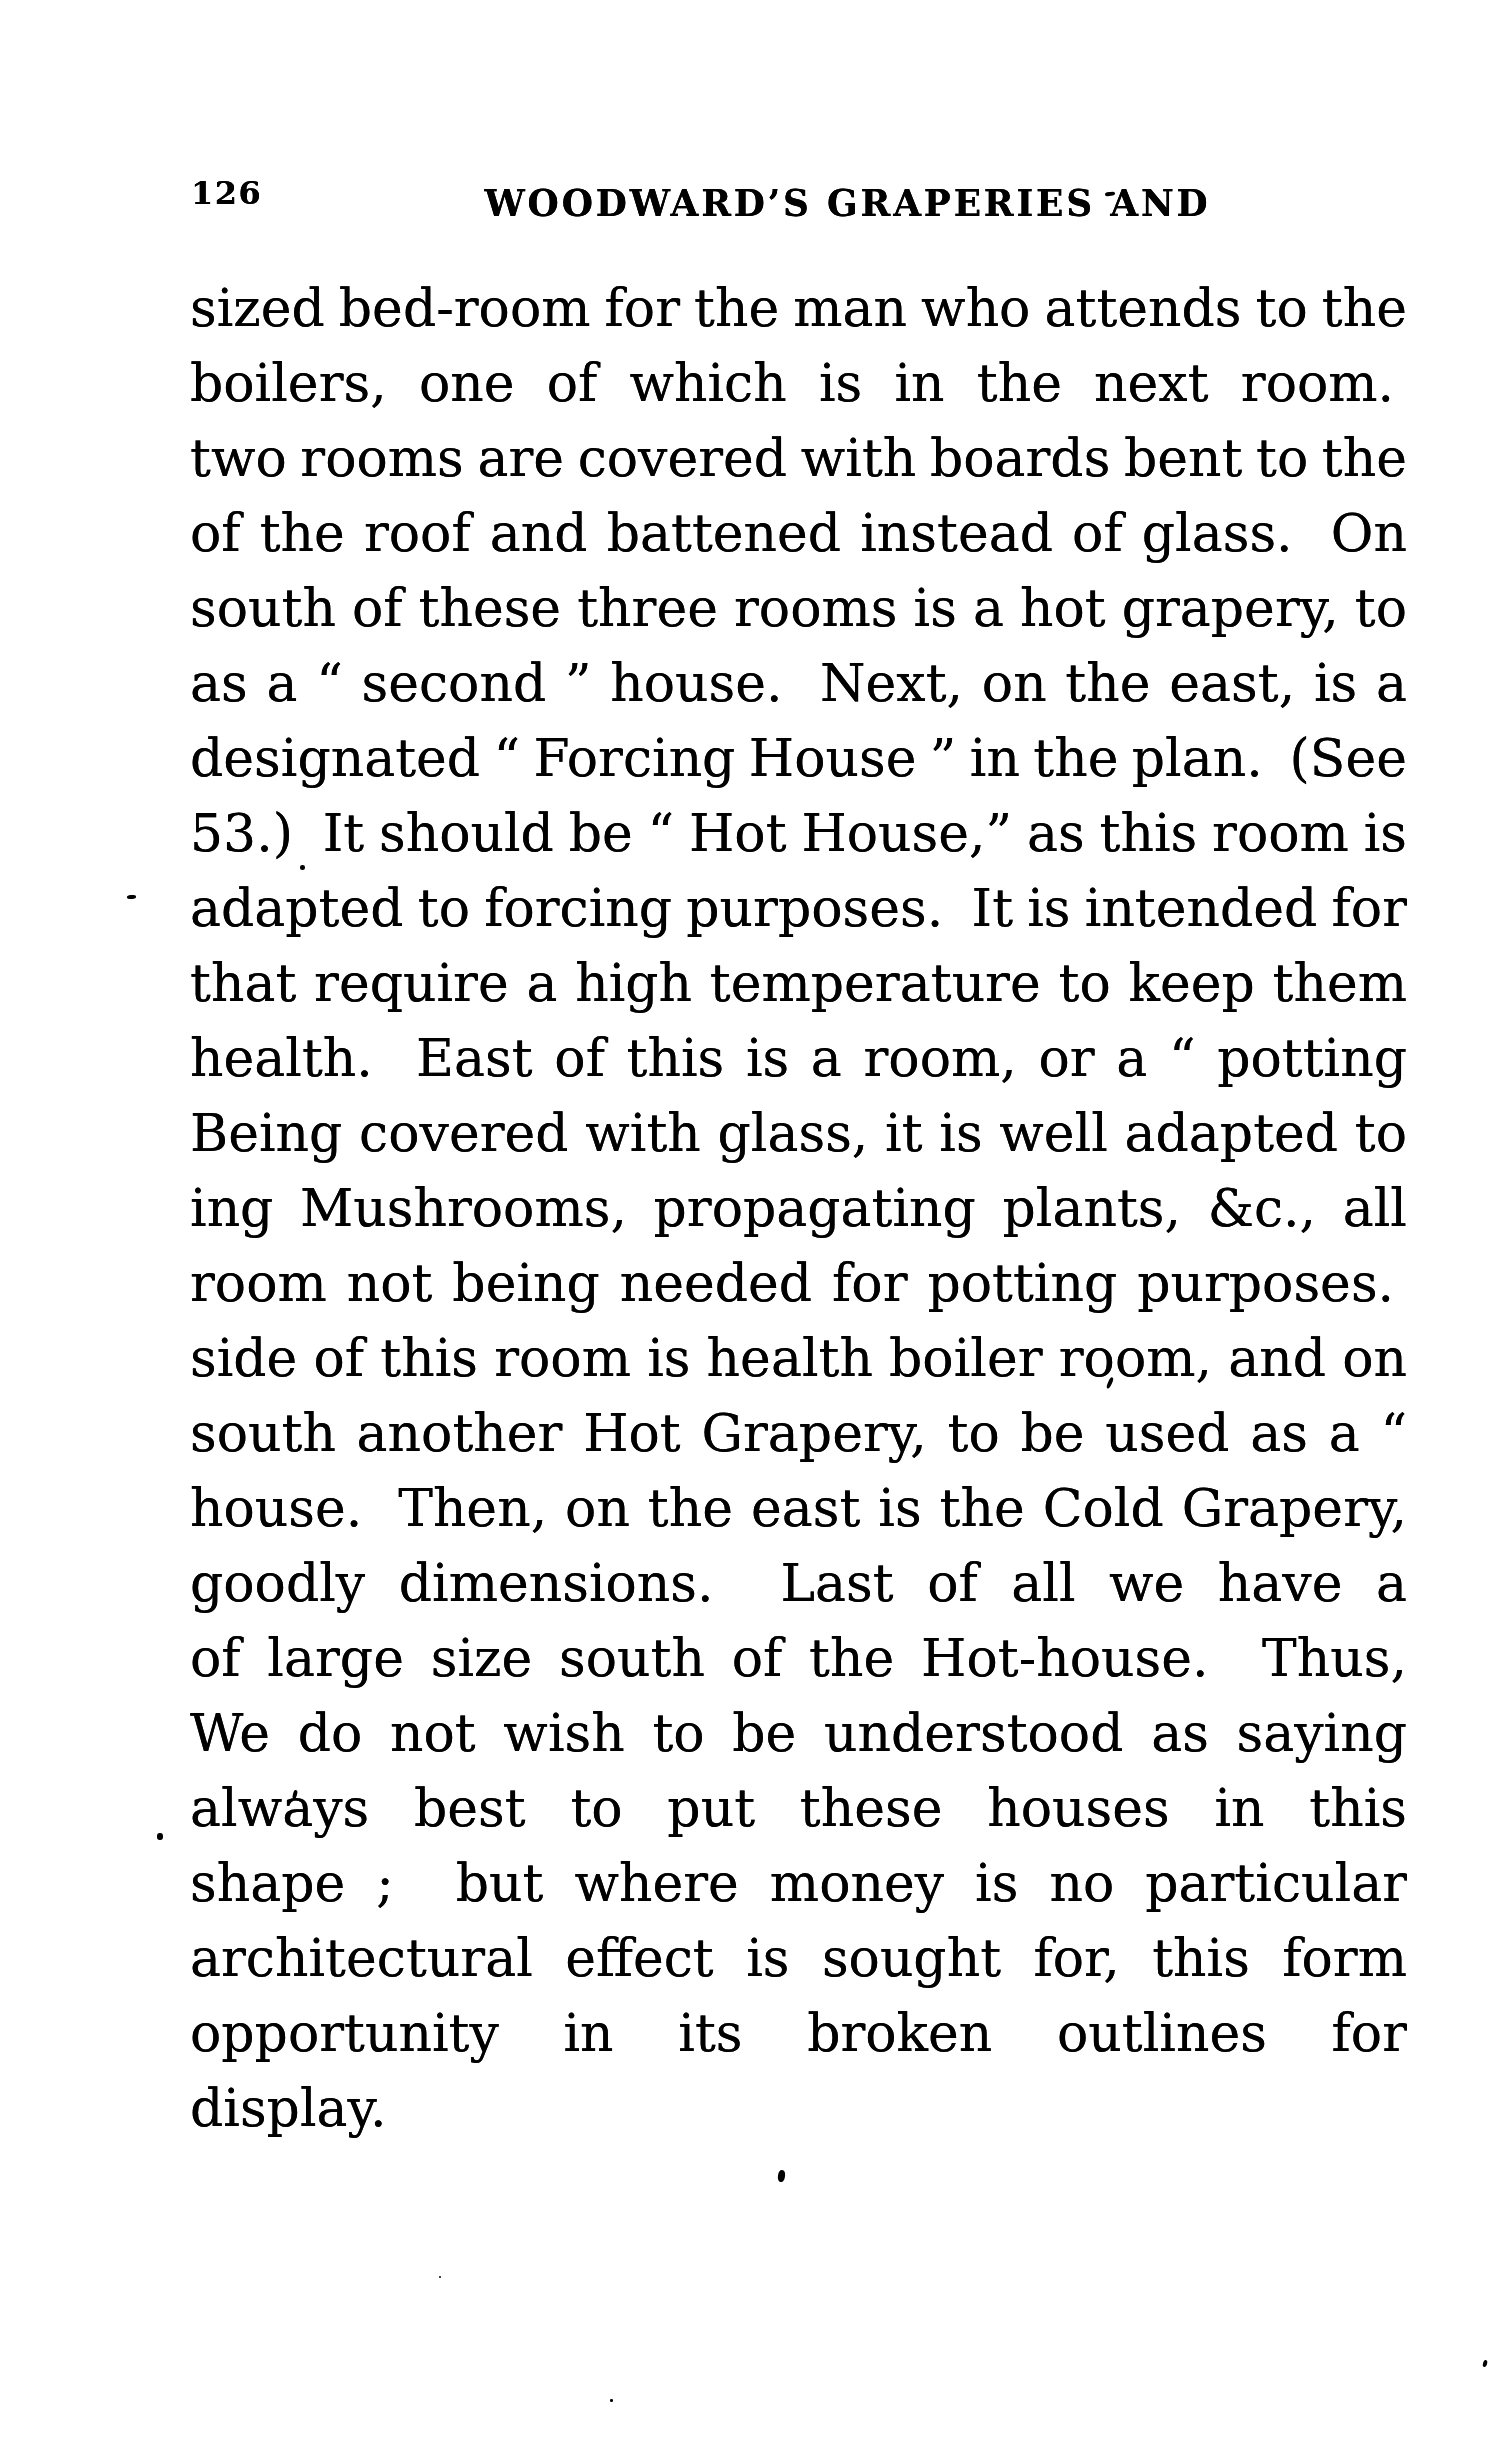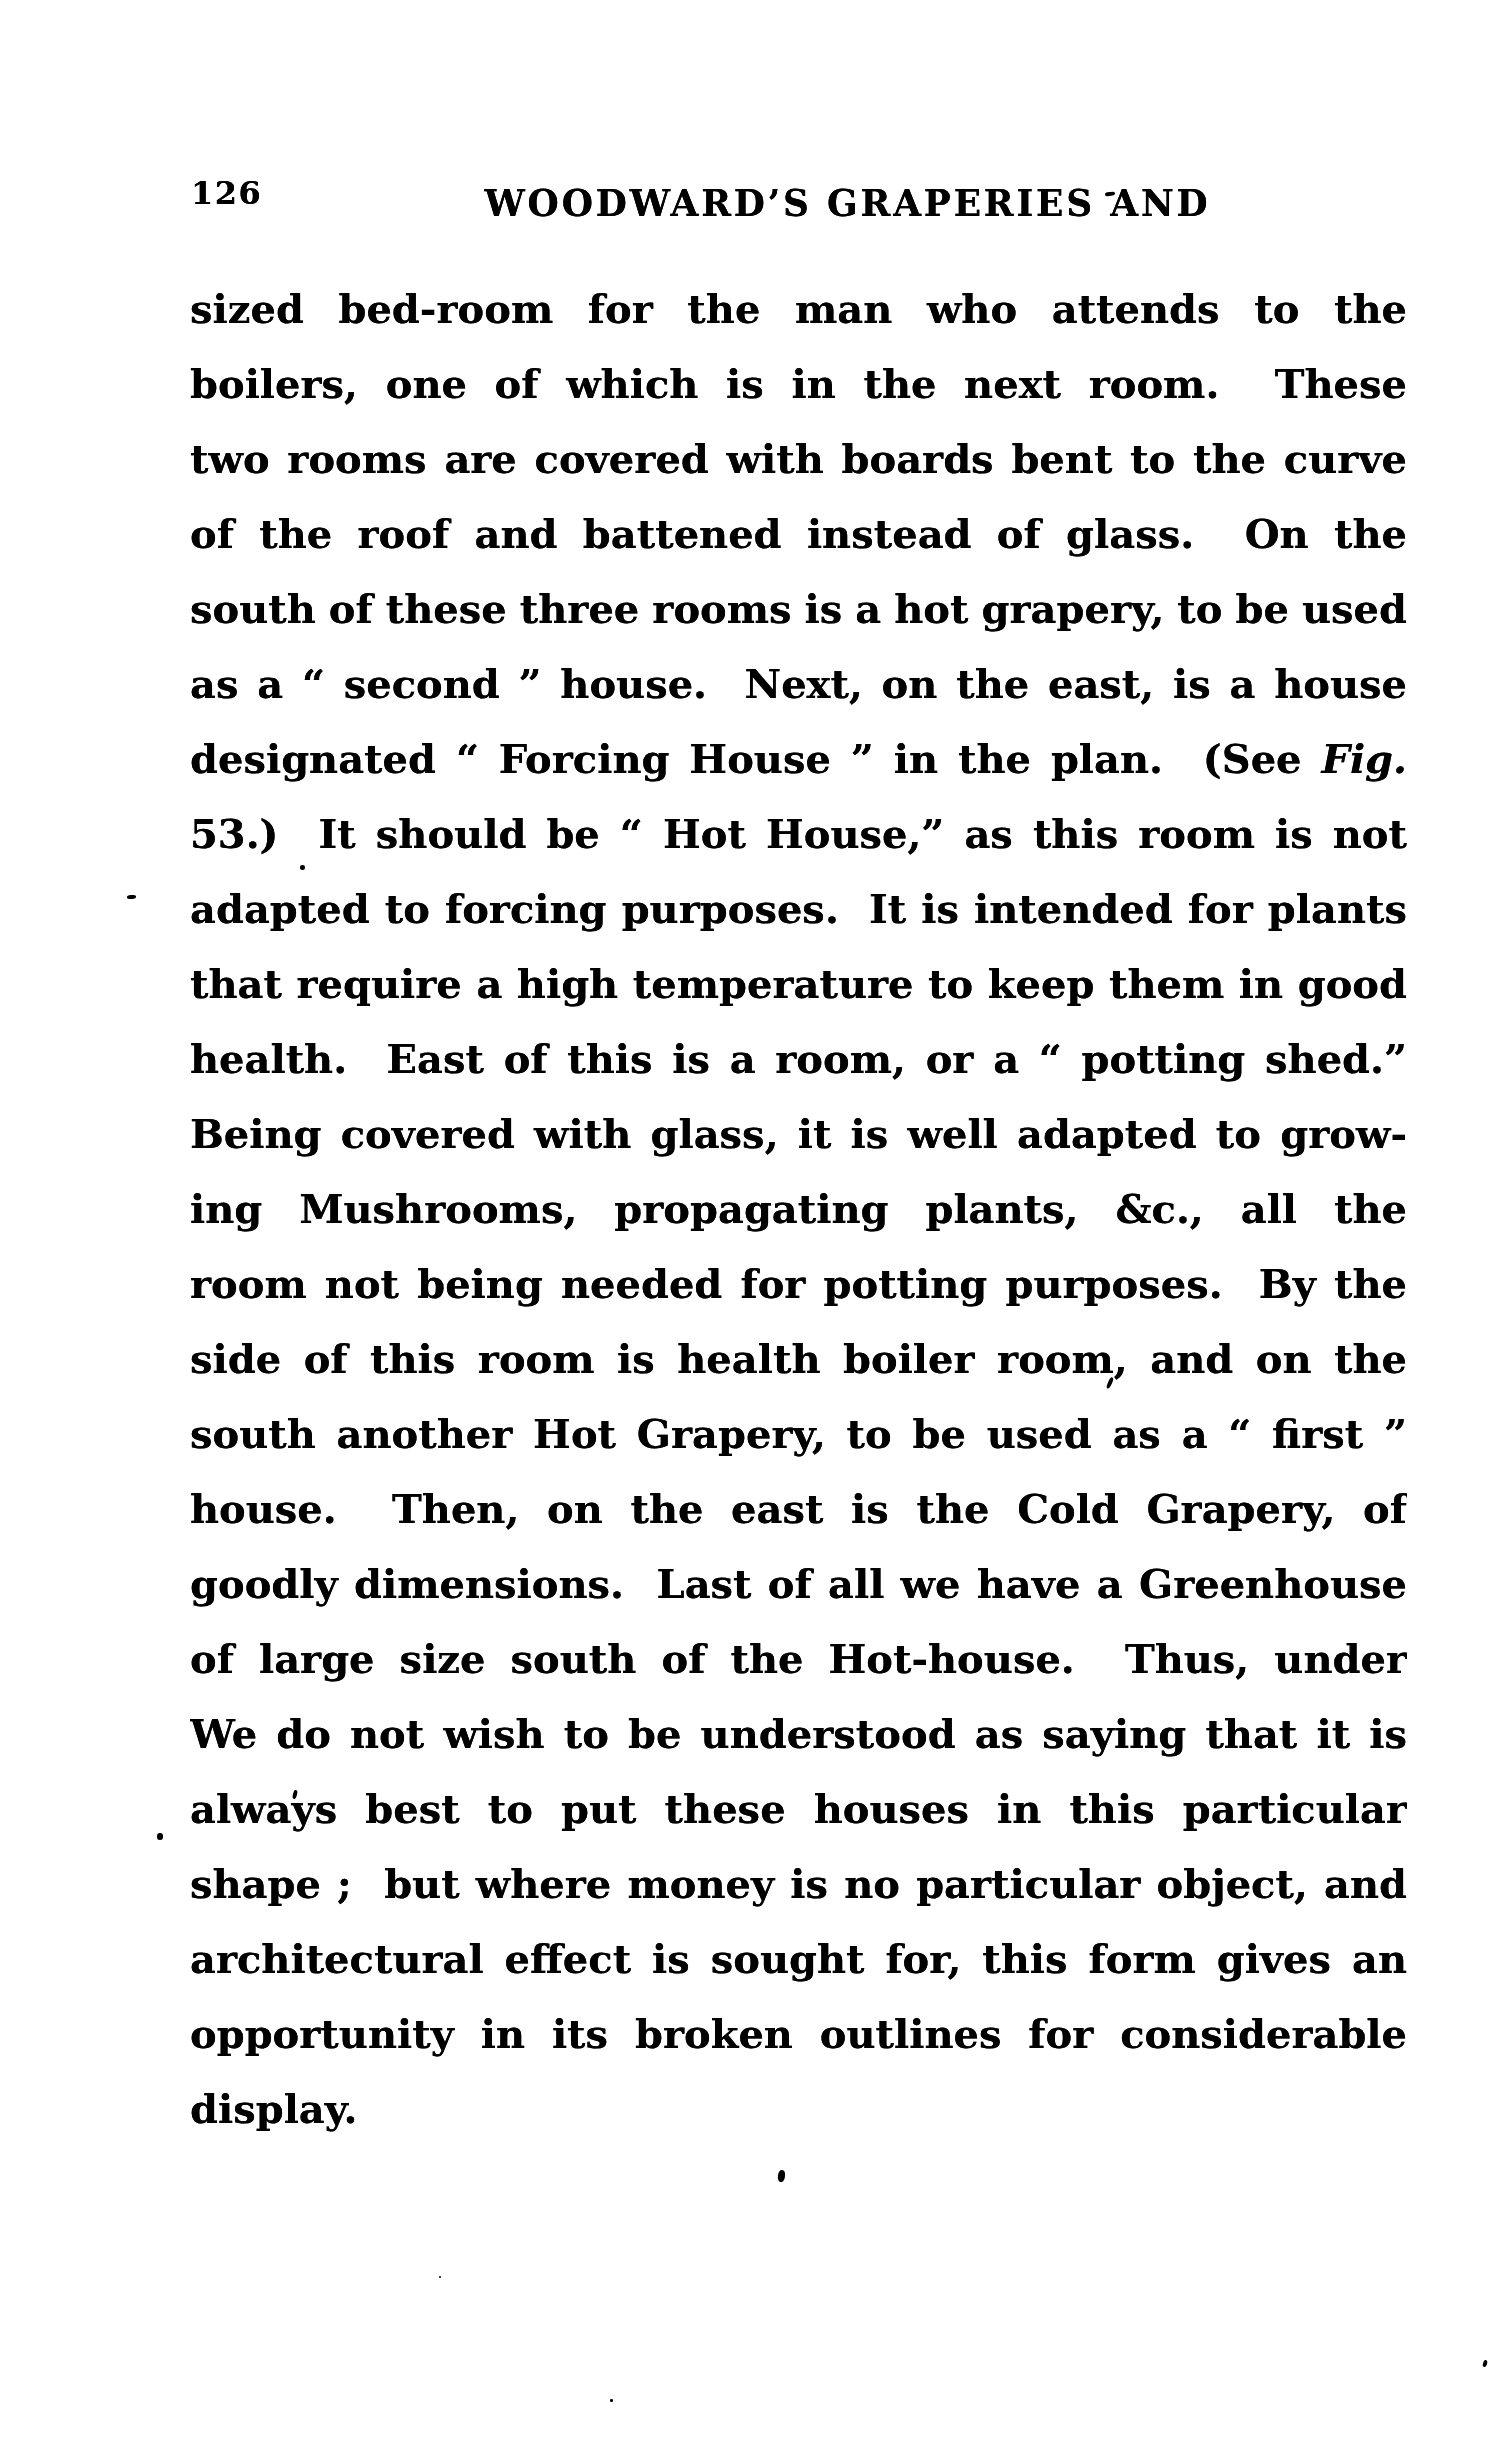--- a/index.html
+++ b/index.html
@@ -22,23 +22,22 @@
   .running-title{
     position:absolute;left:474px;top:185px;width:699px;
     font-size:37px;font-weight:700;line-height:1;
     letter-spacing:2.9px;text-align:center;white-space:nowrap;
     transform:scaleX(0.97);transform-origin:center;
     text-shadow:0 0 0.4px #000;
   }
   
   .body-text{
     position:absolute;left:190px;top:271px;width:1217px;
-    font-size:40px;
+    font-size:52px;
     text-shadow:0 0 0.4px rgba(0,0,0,.85);
-    font-weight:bold;
   }
   .line{
     line-height:75px;height:75px;
     text-align:justify;text-align-last:justify;
     word-spacing:-0.07em;
     overflow:hidden;
   }
   .line.no-just{text-align:right;text-align-last:left;word-spacing:normal;}
   .it{font-style:italic;}
   

